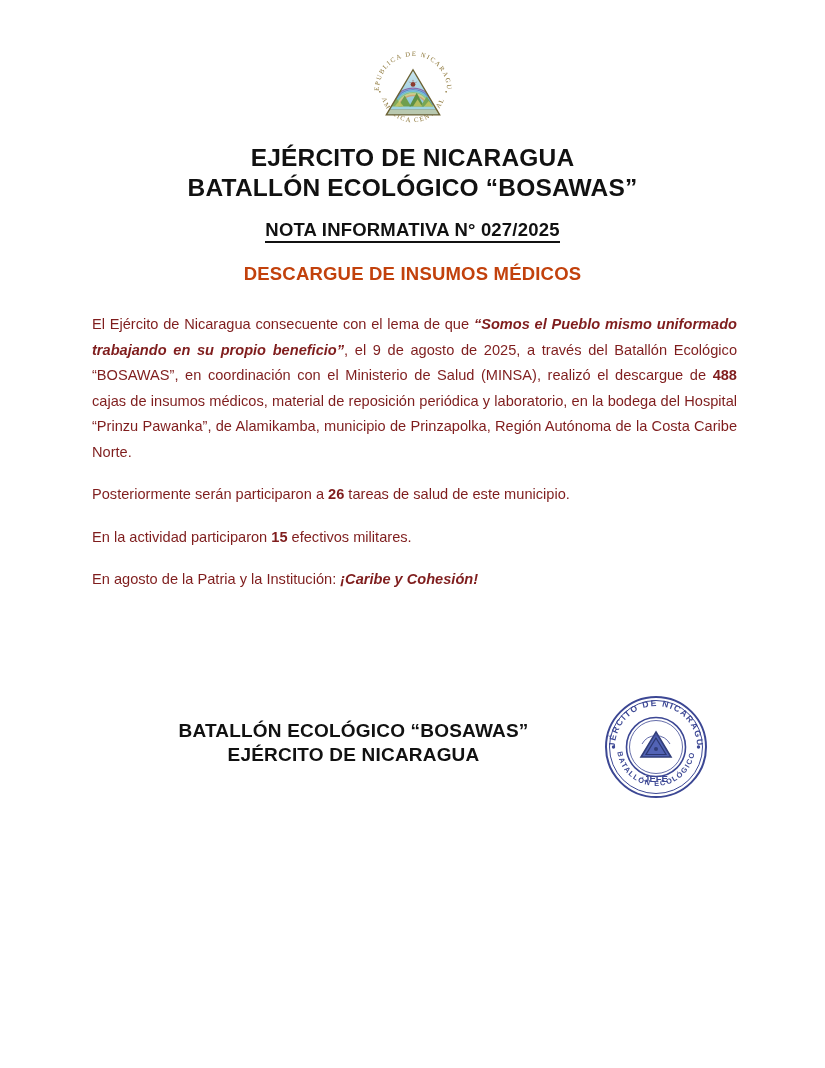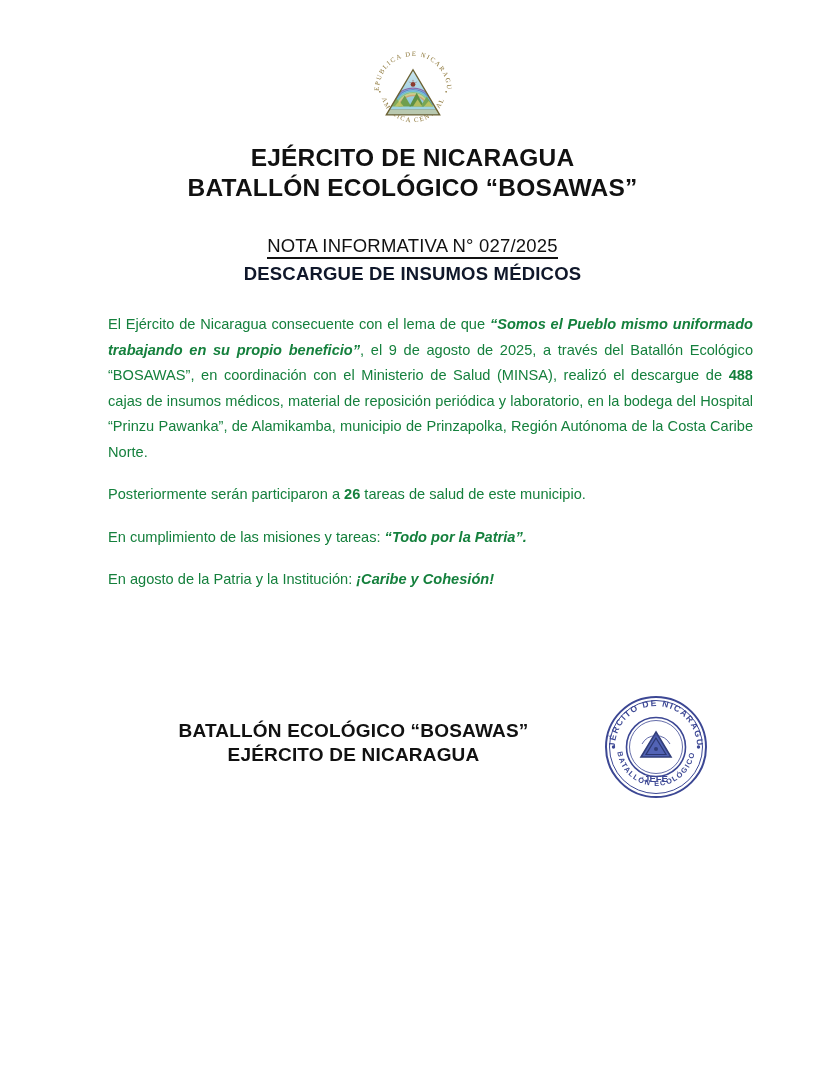--- a/index.html
+++ b/index.html
@@ -53,52 +53,50 @@
     line-height: 30px;
     color: #111111;
   }
   .nota-heading {
     position: absolute;
     top: 219px;
     left: 0;
     width: 825px;
     text-align: center;
     font-size: 18.5px;
-    font-weight: normal;
+    font-weight: bold;
     letter-spacing: 0.2px;
     color: #111111;
-    margin-top: 16px;
   }
   .nota-heading span {
     border-bottom: 2px solid #111111;
     padding-bottom: 1px;
   }
   .subject-heading {
     position: absolute;
     top: 263px;
     left: 0;
     width: 825px;
     text-align: center;
     font-size: 18.5px;
     font-weight: bold;
     letter-spacing: 0.2px;
-    color: #0f172a;
+    color: #c2410c;
   }
 
   
   .body-text {
     position: absolute;
     top: 312px;
     left: 92px;
     width: 645px;
     font-size: 14.6px;
     line-height: 25.5px;
     text-align: justify;
-    color: #15803d;
-    margin-left: 16px;
+    color: #7f1d1d;
   }
   .body-text p {
     margin: 0 0 17px 0;
   }
   .bi {
     font-weight: bold;
     font-style: italic;
   }
   .b {
     font-weight: bold;
@@ -212,22 +210,22 @@
   </div>
 
   <div class="subject-heading">DESCARGUE DE INSUMOS MÉDICOS</div>
 
   <div class="body-text">
 
     <p><span>El Ejército de Nicaragua consecuente con el lema de que </span><span class="bi">“Somos el Pueblo mismo uniformado trabajando en su propio beneficio”</span><span>, el 9 de agosto de 2025, a través del Batallón Ecológico “BOSAWAS”, en coordinación con el Ministerio de Salud (MINSA), realizó el descargue de </span><span class="b">488</span><span> cajas de insumos médicos, material de reposición periódica y laboratorio, en la bodega del Hospital “Prinzu Pawanka”, de Alamikamba, municipio de Prinzapolka, Región Autónoma de la Costa Caribe Norte.</span></p>
 
     <p><span>Posteriormente serán participaron a </span><span class="b">26</span><span> tareas de salud de este municipio.</span></p>
 
-
-    <p><span>En cumplimiento de las misiones y tareas: </span><span class="bi">“Todo por la Patria”.</span></p>
+    <p><span>En la actividad participaron </span><span class="b">15</span><span> efectivos militares.</span></p>
+
 
     <p><span>En agosto de la Patria y la Institución: </span><span class="bi">¡Caribe y Cohesión!</span></p>
 
   </div>
 
   <div class="signature">
     <div class="sig-line">BATALLÓN ECOLÓGICO “BOSAWAS”</div>
     <div class="sig-line">EJÉRCITO DE NICARAGUA</div>
   </div>
 

